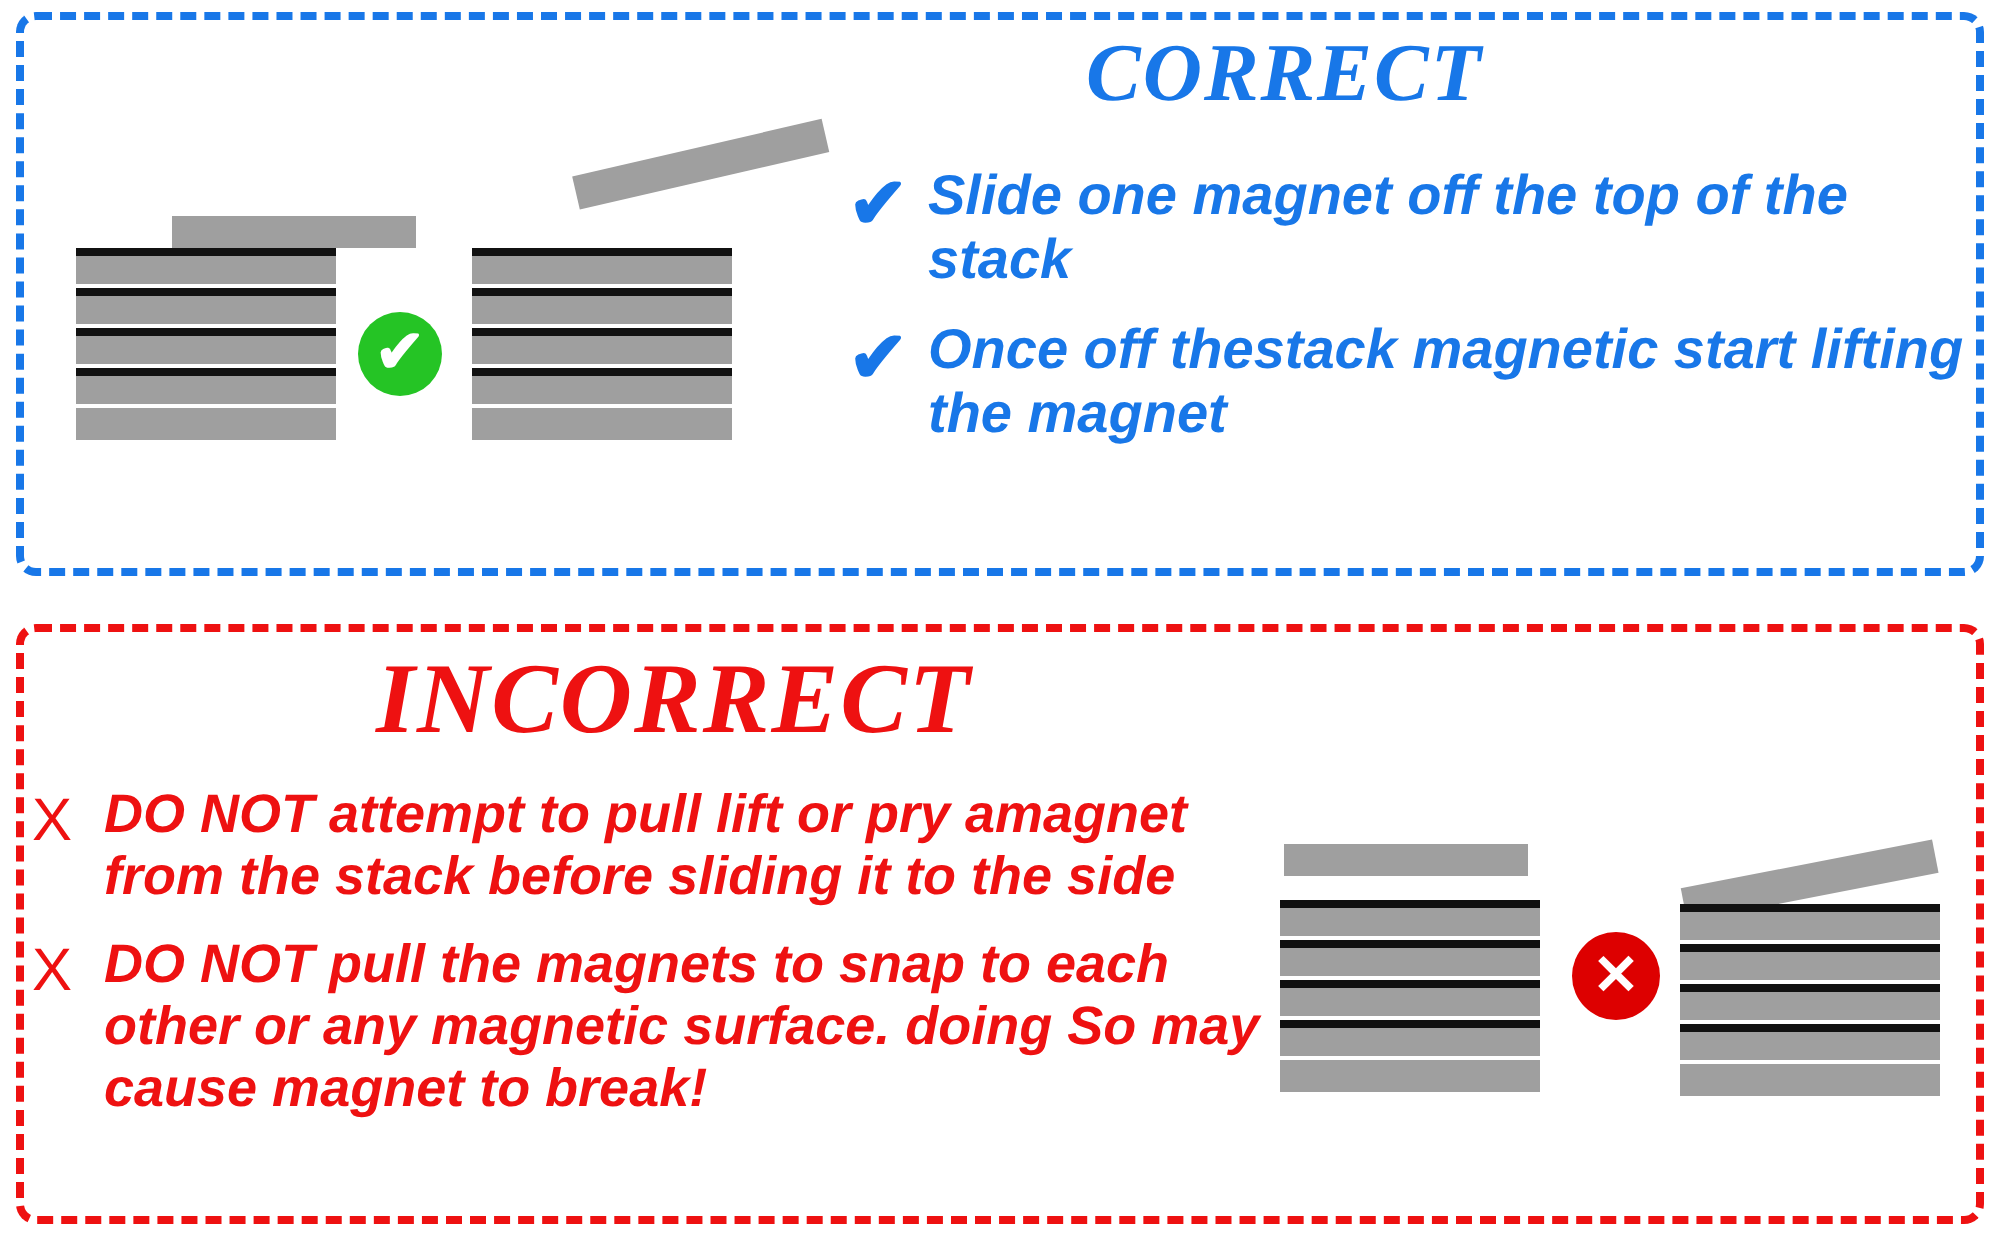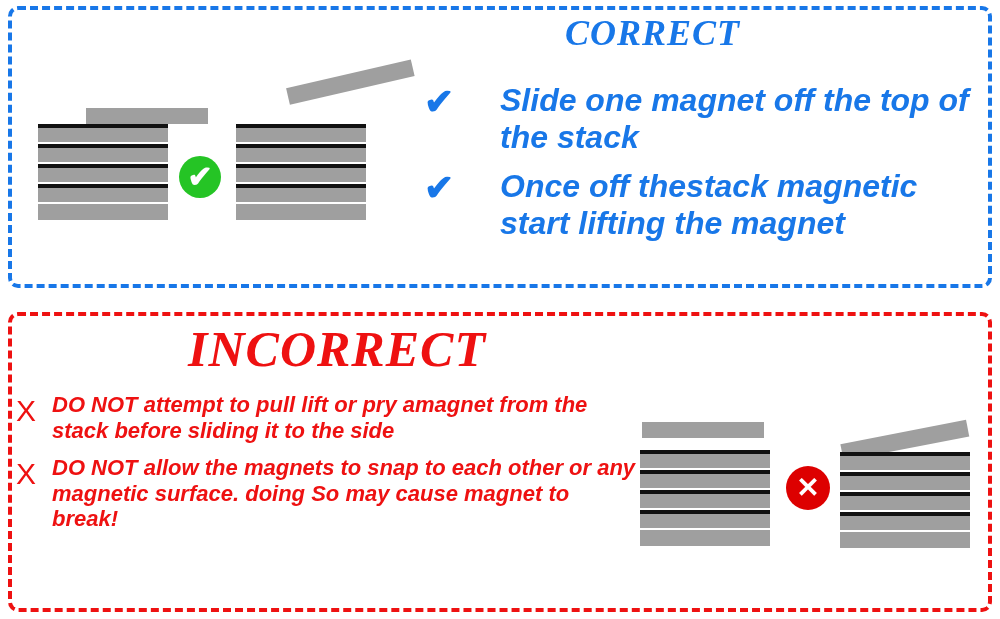--- a/index.html
+++ b/index.html
@@ -39,22 +39,22 @@
   .heading {
     position: absolute;
     font-family: "Liberation Serif", serif;
     font-style: italic;
     font-weight: bold;
     letter-spacing: 1px;
     white-space: nowrap;
   }
   .heading-correct {
     top: 12px;
-    left: 565px;
-    font-size: 36px;
+    left: 543px;
+    font-size: 41px;
     color: #1877e8;
   }
   .heading-incorrect {
     top: 320px;
     left: 188px;
     font-size: 50px;
     color: #ee1111;
   }
 
   
@@ -97,26 +97,25 @@
     padding-top: 4px;
     font-family: "Liberation Sans", sans-serif;
   }
   .bullet-text {
     font-style: italic;
     font-weight: bold;
     line-height: 1.16;
   }
   .text-blue {
     color: #1877e8;
-    font-size: 32px;
-    margin-left: 36px;
+    font-size: 28px;
   }
   .text-red {
     color: #ee1111;
-    font-size: 22px;
+    font-size: 27px;
   }
 
   
   .stack {
     position: absolute;
   }
   .slab {
     position: absolute;
     background: #9f9f9f;
     box-sizing: border-box;
@@ -190,21 +189,21 @@
 
 <div class="heading heading-incorrect">INCORRECT</div>
 
 <div class="bullets bullets-incorrect">
   <div class="bullet-row">
     <span class="bullet-mark mark-x">X</span>
     <span class="bullet-text text-red">DO NOT attempt to pull lift or pry amagnet from the stack before sliding it to the side</span>
   </div>
   <div class="bullet-row">
     <span class="bullet-mark mark-x">X</span>
-    <span class="bullet-text text-red">DO NOT allow the magnets to snap to each other or any magnetic surface. doing So may cause  magnet to break!</span>
+    <span class="bullet-text text-red">DO NOT pull the magnets to snap to each other or any magnetic surface. doing So may cause  magnet to break!</span>
   </div>
 </div>
 
 <div class="stack" style="left:640px; top:422px; width:140px; height:112px;">
   <div class="slab" style="left:2px; top:0px; width:122px; height:16px;"></div>
   <div class="slab slab-lined" style="left:0px; top:28px; width:130px; height:18px;"></div>
   <div class="slab slab-lined" style="left:0px; top:48px; width:130px; height:18px;"></div>
   <div class="slab slab-lined" style="left:0px; top:68px; width:130px; height:18px;"></div>
   <div class="slab slab-lined" style="left:0px; top:88px; width:130px; height:18px;"></div>
   <div class="slab" style="left:0px; top:108px; width:130px; height:16px;"></div>

